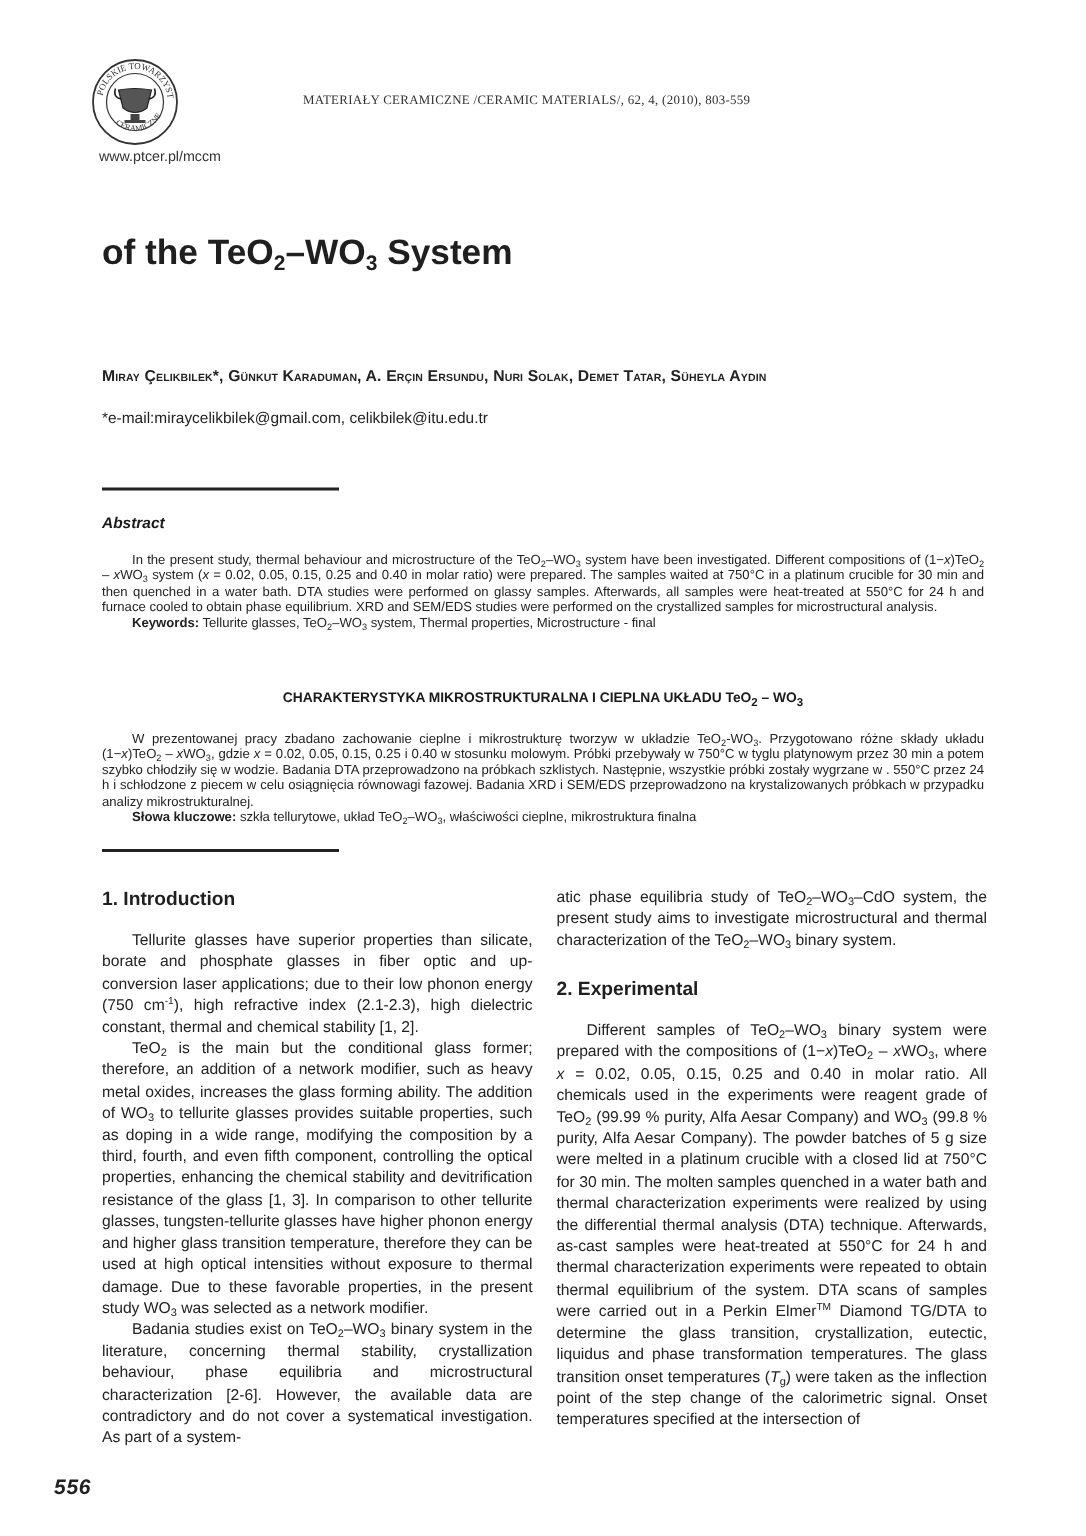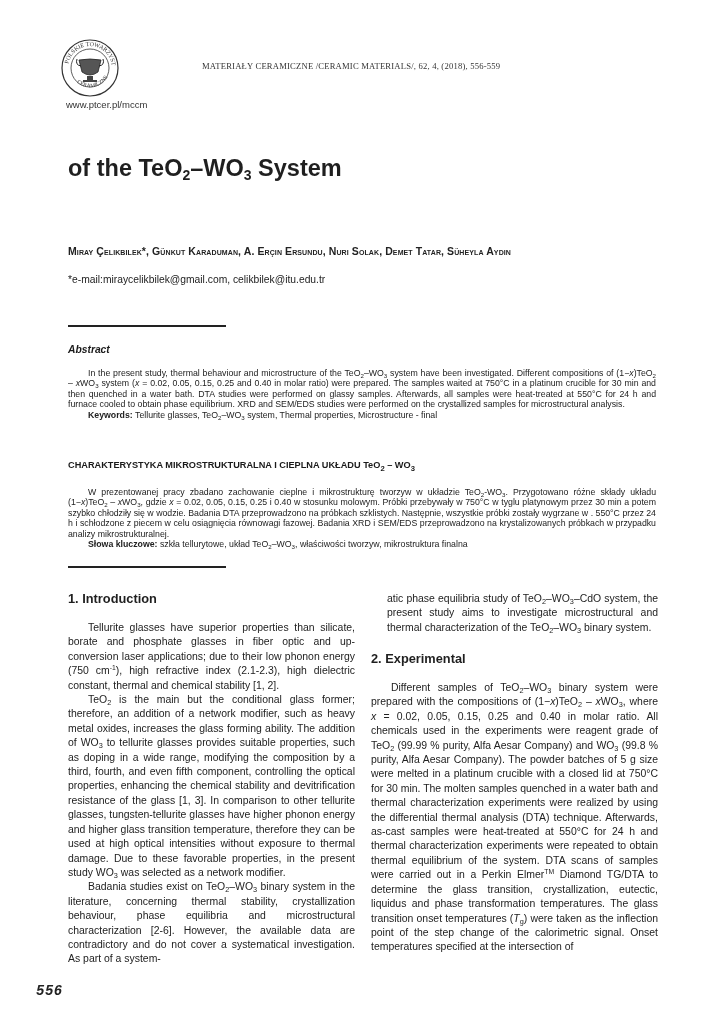--- a/index.html
+++ b/index.html
@@ -12,56 +12,56 @@
   #title sub { font-size: 14px; vertical-align: -4px; line-height: 0; }
   #authors { left: 68px; top: 245px; font-size: 10.5px; font-weight: bold; font-variant: small-caps; color: #222; letter-spacing: 0.1px; }
   #affil { left: 68px; top: 273px; font-size: 10.3px; line-height: 14px; color: #222; }
   .rule { height: 1.6px; background: #222; }
   #rule1 { left: 68px; top: 325px; width: 158px; }
   #rule2 { left: 68px; top: 566px; width: 158px; }
   #abstract-heading { left: 68px; top: 344px; font-size: 10.3px; font-weight: bold; font-style: italic; }
   .abs-text { font-size: 8.75px; line-height: 10.4px; text-align: justify; color: #222; width: 588px; }
   .abs-text .ind { display: inline-block; width: 20px; }
   #abstract-en { left: 68px; top: 368px; }
-  #abstract-pl-title { left: 68px; top: 460px; width: 588px; text-align: left; font-size: 9.2px; font-weight: bold; }
+  #abstract-pl-title { left: 68px; top: 460px; width: 588px; text-align: center; font-size: 9.2px; font-weight: bold; }
   #abstract-pl { left: 68px; top: 487px; }
   .abs-text sub, .body-text sub { font-size: 70%; vertical-align: -2px; line-height: 0; }
   .abs-text sup, .body-text sup { font-size: 65%; vertical-align: 4px; line-height: 0; }
   .kw { display: block; text-align: left; }
   .sec-h { font-size: 12.8px; font-weight: bold; color: #1f1f1f; }
   #h-intro { left: 68px; top: 591px; }
   #h-exp { left: 371px; top: 651px; }
   .body-text { font-size: 10.45px; line-height: 14.4px; text-align: justify; color: #222; width: 287px; }
   .body-text p { margin: 0; text-indent: 20px; }
-  .body-text p.noind { text-indent: 0; margin-left: 16px; }
+  .body-text p.noind { text-indent: 0; }
   #col1 { left: 68px; top: 621px; }
   #col2a { left: 371px; top: 592px; }
   #col2b { left: 371px; top: 681px; }
-  #page-num { left: 36px; top: 983px; font-family: Liberation Mono, monospace; font-weight: bold; font-style: italic; font-size: 14px; letter-spacing: 0.5px; color: #222; text-align: right; }
+  #page-num { left: 36px; top: 983px; font-family: Liberation Sans, sans-serif; font-weight: bold; font-style: italic; font-size: 14px; letter-spacing: 0.5px; color: #222; text-align: right; }
 </style>
 </head>
 <body>
 
 <div id="logo" class="abs">
   <svg width="60" height="60" viewBox="0 0 60 60">
     <circle cx="30" cy="30" r="28" fill="none" stroke="#333" stroke-width="1.2"></circle>
     <circle cx="30" cy="30" r="19" fill="none" stroke="#333" stroke-width="0.8"></circle>
     <path d="M19 22 Q30 20 41 22 L38 34 Q30 40 22 34 Z" fill="#555" stroke="#222" stroke-width="0.8"></path>
     <path d="M17 21 Q15 27 21 28" fill="none" stroke="#222" stroke-width="1"></path>
     <path d="M43 21 Q45 27 39 28" fill="none" stroke="#222" stroke-width="1"></path>
     <rect x="27" y="38" width="6" height="4" fill="#444"></rect>
     <rect x="23" y="42" width="14" height="2" fill="#444"></rect>
     <path id="arcTop" d="M8 30 A22 22 0 0 1 52 30" fill="none"></path>
     <path id="arcBot" d="M12 38 A20 20 0 0 0 48 38" fill="none"></path>
     <text font-family="Liberation Serif, serif" font-size="6" fill="#333"><textPath href="#arcTop" startOffset="6%">POLSKIE TOWARZYSTWO</textPath></text>
     <text font-family="Liberation Serif, serif" font-size="5.5" fill="#333"><textPath href="#arcBot" startOffset="18%">CERAMICZNE</textPath></text>
   </svg>
 </div>
 <div id="site-url" class="abs">www.ptcer.pl/mccm</div>
-<div id="journal-header" class="abs">MATERIAŁY CERAMICZNE /CERAMIC MATERIALS/, 62, 4, (2018),  556-559</div>
+<div id="journal-header" class="abs">MATERIAŁY CERAMICZNE /CERAMIC MATERIALS/, 62, 4, (2010),  803-559</div>
 
 <div id="title" class="abs">
   <div><span>of the TeO</span><sub>2</sub><span>–WO</span><sub>3</sub><span> System</span></div>
 </div>
 
 <div id="authors" class="abs">Miray Çelikbilek*, Günkut Karaduman, A. Erçin Ersundu, Nuri Solak, Demet Tatar, Süheyla Aydin</div>
 <div id="affil" class="abs">
   <div>*e-mail:miraycelikbilek@gmail.com, celikbilek@itu.edu.tr</div>
 </div>
 
@@ -71,21 +71,21 @@
 
 <div id="abstract-en" class="abs abs-text">
   <div class="rich"><span class="ind"></span><span>In the present study, thermal behaviour and microstructure of the TeO</span><sub>2</sub><span>–WO</span><sub>3</sub><span> system have been investigated. Different compositions of (1−</span><i>x</i><span>)TeO</span><sub>2</sub><span> – </span><i>x</i><span>WO</span><sub>3</sub><span> system (</span><i>x</i><span> = 0.02, 0.05, 0.15, 0.25 and 0.40 in molar ratio) were prepared. The samples waited at 750°C in a platinum crucible for 30 min and then quenched in a water bath. DTA studies were performed on glassy samples. Afterwards, all samples were heat-treated at 550°C for 24 h and furnace cooled to obtain phase equilibrium. XRD and SEM/EDS studies were performed on the crystallized samples for microstructural analysis.</span></div>
   <div class="kw"><span class="ind"></span><b>Keywords:</b><span class="rich"><span> Tellurite glasses, TeO</span><sub>2</sub><span>–WO</span><sub>3</sub><span> system, Thermal properties, Microstructure - final</span></span></div>
 </div>
 
 <div id="abstract-pl-title" class="abs rich"><span>CHARAKTERYSTYKA MIKROSTRUKTURALNA I CIEPLNA UKŁADU TeO</span><sub>2</sub><span> – WO</span><sub>3</sub></div>
 
 <div id="abstract-pl" class="abs abs-text">
   <div class="rich"><span class="ind"></span><span>W prezentowanej pracy zbadano zachowanie cieplne i mikrostrukturę tworzyw w układzie TeO</span><sub>2</sub><span>-WO</span><sub>3</sub><span>. Przygotowano różne składy układu (1−</span><i>x</i><span>)TeO</span><sub>2</sub><span> – </span><i>x</i><span>WO</span><sub>3</sub><span>, gdzie </span><i>x</i><span> = 0.02, 0.05, 0.15, 0.25 i 0.40 w stosunku molowym. Próbki przebywały w 750°C w tyglu platynowym przez 30 min a potem szybko chłodziły się w wodzie. Badania DTA przeprowadzono na próbkach szklistych. Następnie, wszystkie próbki zostały wygrzane w . 550°C przez 24 h i schłodzone z piecem w celu osiągnięcia równowagi fazowej. Badania XRD i SEM/EDS przeprowadzono na krystalizowanych próbkach w przypadku analizy mikrostrukturalnej.</span></div>
-  <div class="kw"><span class="ind"></span><b>Słowa kluczowe:</b><span class="rich"><span> szkła tellurytowe, układ TeO</span><sub>2</sub><span>–WO</span><sub>3</sub><span>, właściwości tworzyw, mikrostruktura finalna</span></span></div>
+  <div class="kw"><span class="ind"></span><b>Słowa kluczowe:</b><span class="rich"><span> szkła tellurytowe, układ TeO</span><sub>2</sub><span>–WO</span><sub>3</sub><span>, właściwości cieplne, mikrostruktura finalna</span></span></div>
 </div>
 
 <div id="rule2" class="abs rule"></div>
 
 <div id="h-intro" class="abs sec-h">1. Introduction</div>
 <div id="col1" class="abs body-text">
   <p class="rich"><span>Tellurite glasses have superior properties than silicate, borate and phosphate glasses in fiber optic and up-conversion laser applications; due to their low phonon energy (750 cm</span><sup>-1</sup><span>), high refractive index (2.1-2.3), high dielectric constant, thermal and chemical stability [1, 2].</span></p>
   <p class="rich"><span>TeO</span><sub>2</sub><span> is the main but the conditional glass former; therefore, an addition of a network modifier, such as heavy metal oxides, increases the glass forming ability. The addition of WO</span><sub>3</sub><span> to tellurite glasses provides suitable properties, such as doping in a wide range, modifying the composition by a third, fourth, and even fifth component, controlling the optical properties, enhancing the chemical stability and devitrification resistance of the glass [1, 3]. In comparison to other tellurite glasses, tungsten-tellurite glasses have higher phonon energy and higher glass transition temperature, therefore they can be used at high optical intensities without exposure to thermal damage. Due to these favorable properties, in the present study WO</span><sub>3</sub><span> was selected as a network modifier.</span></p>
   <p class="rich"><span>Badania studies exist on TeO</span><sub>2</sub><span>–WO</span><sub>3</sub><span> binary system in the literature, concerning thermal stability, crystallization behaviour, phase equilibria and microstructural characterization [2-6]. However, the available data are contradictory and do not cover a systematical investigation. As part of a system-</span></p>
 </div>

